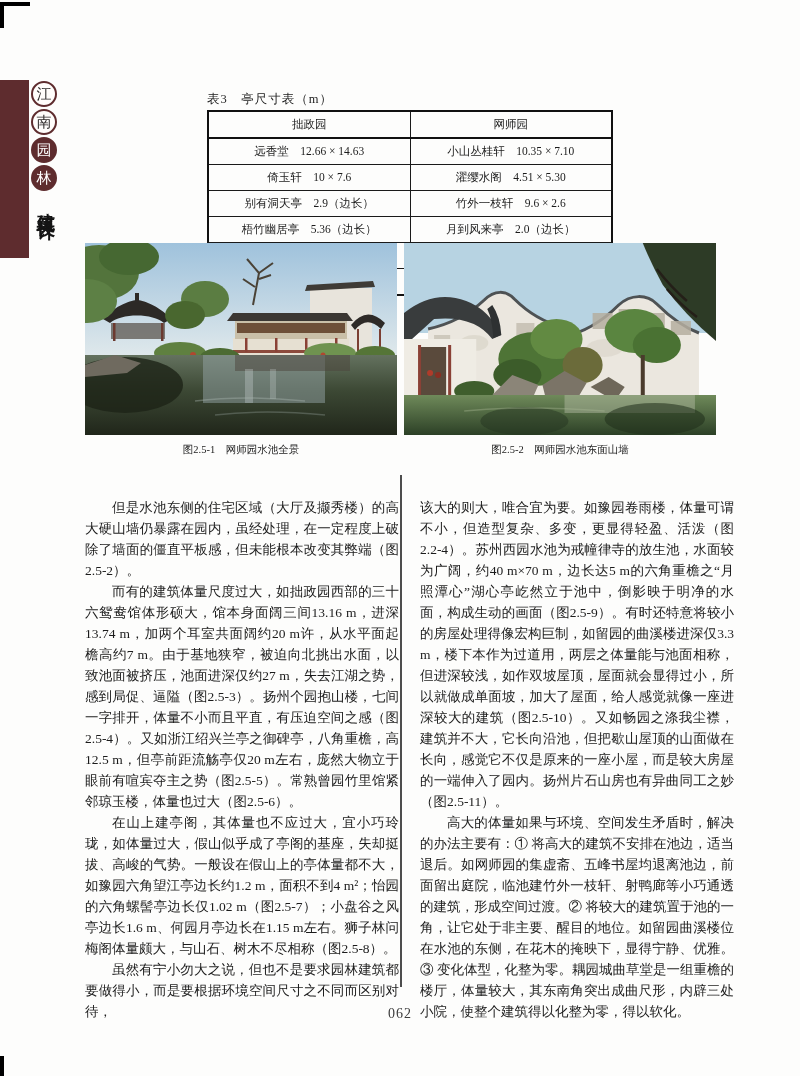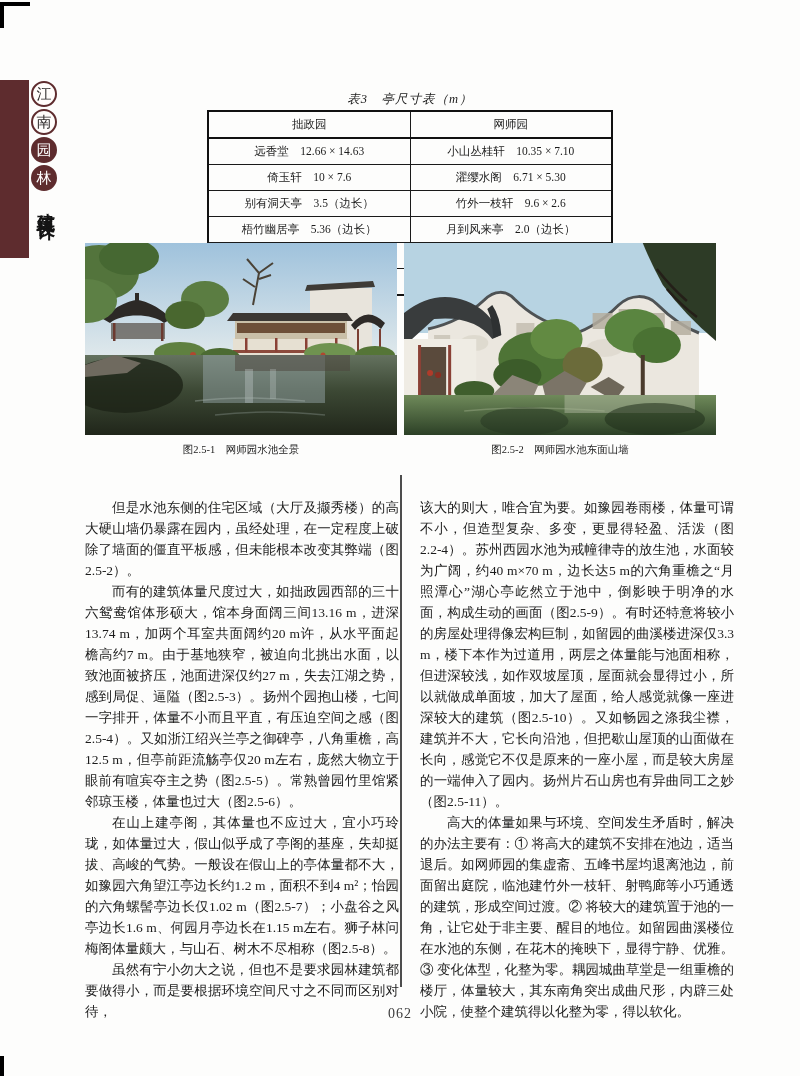--- a/index.html
+++ b/index.html
@@ -16,22 +16,22 @@
   .spine-bar { position:absolute; left:0; top:80px; width:29px; height:178px; background:#5e2c2e; }
   .seals { position:absolute; left:31px; top:81px; display:flex; flex-direction:column; gap:2px; }
   .seal { width:26px; height:26px; border-radius:50%; display:flex; align-items:center;
           justify-content:center; font-size:15px; line-height:1; }
   .seal.outline { border:2px solid #5e2c2e; color:#2e2a2a; background:#fffdfb; }
   .seal.filled  { border:2px solid #5e2c2e; background:#5e2c2e; color:#ffffff; }
   .spine-subtitle { position:absolute; left:34px; top:198px; writing-mode:vertical-rl;
           text-orientation:upright; font-size:18px; font-weight:bold; letter-spacing:3px; color:#141414; }
 
   
-  .table-title { position:absolute; left:207px; top:91px; width:406px; text-align:center;
-                 font-size:12.5px; letter-spacing:1px;font-style:italic; }
+  .table-title { position:absolute; left:207px; top:91px; width:406px; text-align:left;
+                 font-size:12.5px; letter-spacing:1px; }
   table.size-table { position:absolute; left:207px; top:110px; width:406px; height:122px;
                      border-collapse:collapse; font-size:11.5px; border:2px solid #111; }
   .size-table th, .size-table td { border:1px solid #1a1a1a; text-align:center;
                      font-weight:normal; padding:5px 4px; height:16px; white-space:nowrap;margin-left:46px; }
   .size-table tr.head th { border-bottom:2px solid #111; }
 
   
   .figures { position:absolute; left:85px; top:243px; width:631px; display:flex; gap:7px; }
   .figures figure { margin:0; width:312px; }
   .figures svg { display:block; width:100%; height:192px; }
@@ -70,24 +70,24 @@
         <tr class="head">
       <th style="width:50%">拙政园</th>
       <th>网师园</th>
     </tr>
     <tr>
       <td>远香堂　12.66 × 14.63</td>
       <td>小山丛桂轩　10.35 × 7.10</td>
     </tr>
     <tr>
       <td>倚玉轩　10 × 7.6</td>
-      <td>濯缨水阁　6.71 × 5.30</td>
-    </tr>
-    <tr>
-      <td>别有洞天亭　3.5（边长）</td>
+      <td>濯缨水阁　4.51 × 5.30</td>
+    </tr>
+    <tr>
+      <td>别有洞天亭　2.9（边长）</td>
       <td>竹外一枝轩　9.6 × 2.6</td>
     </tr>
     <tr>
       <td>梧竹幽居亭　5.36（边长）</td>
       <td>月到风来亭　2.0（边长）</td>
     </tr>
     <tr>
       <td>宜两亭　2.06（边长）</td>
       <td></td>
     </tr>

